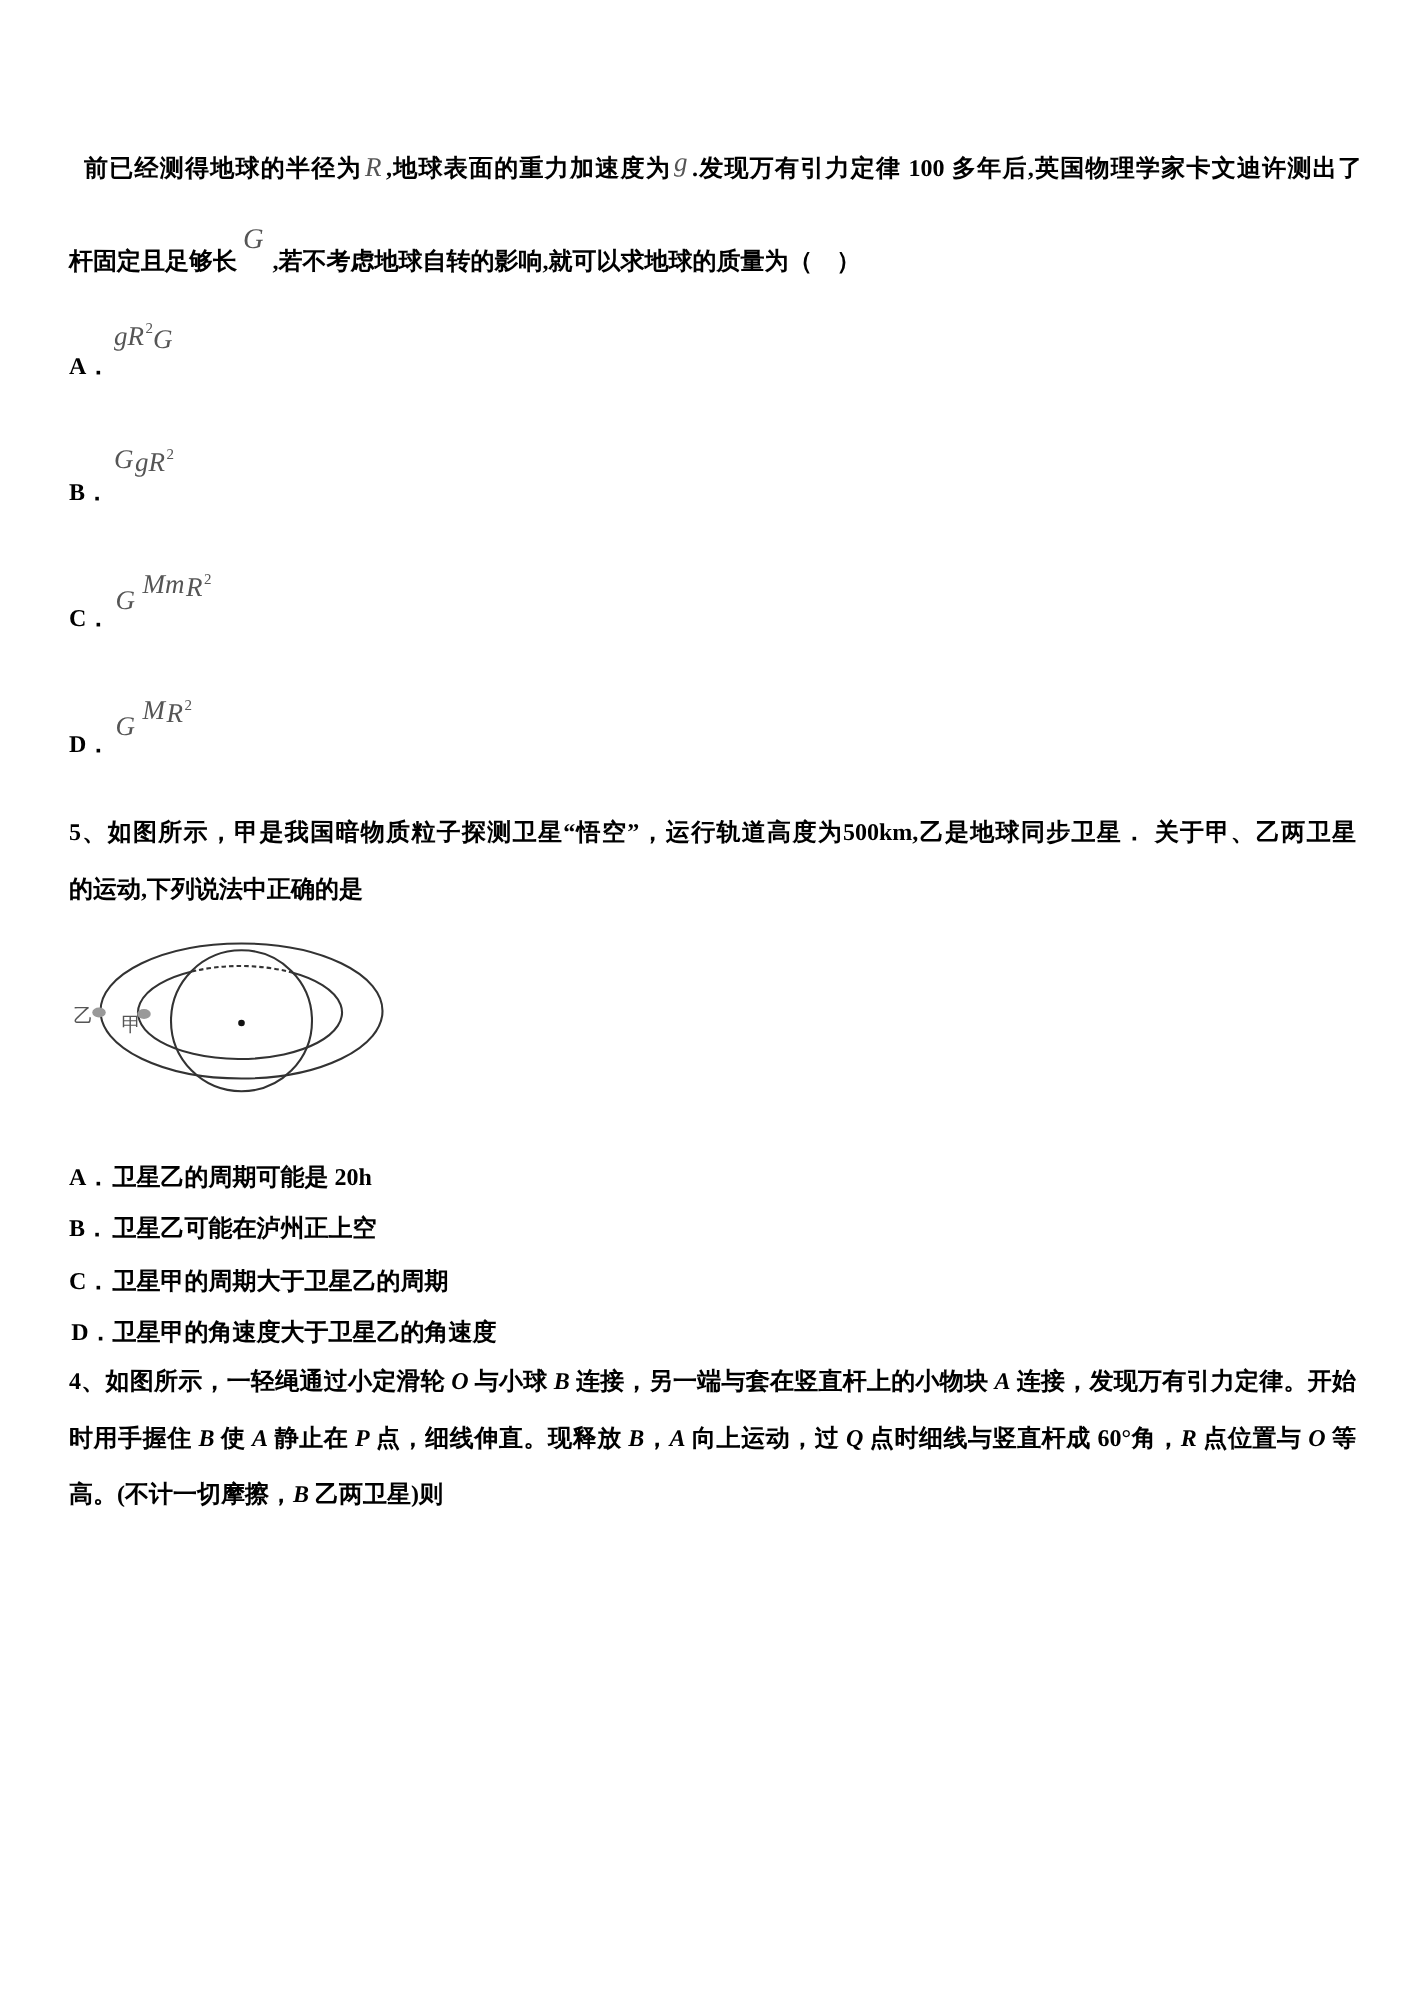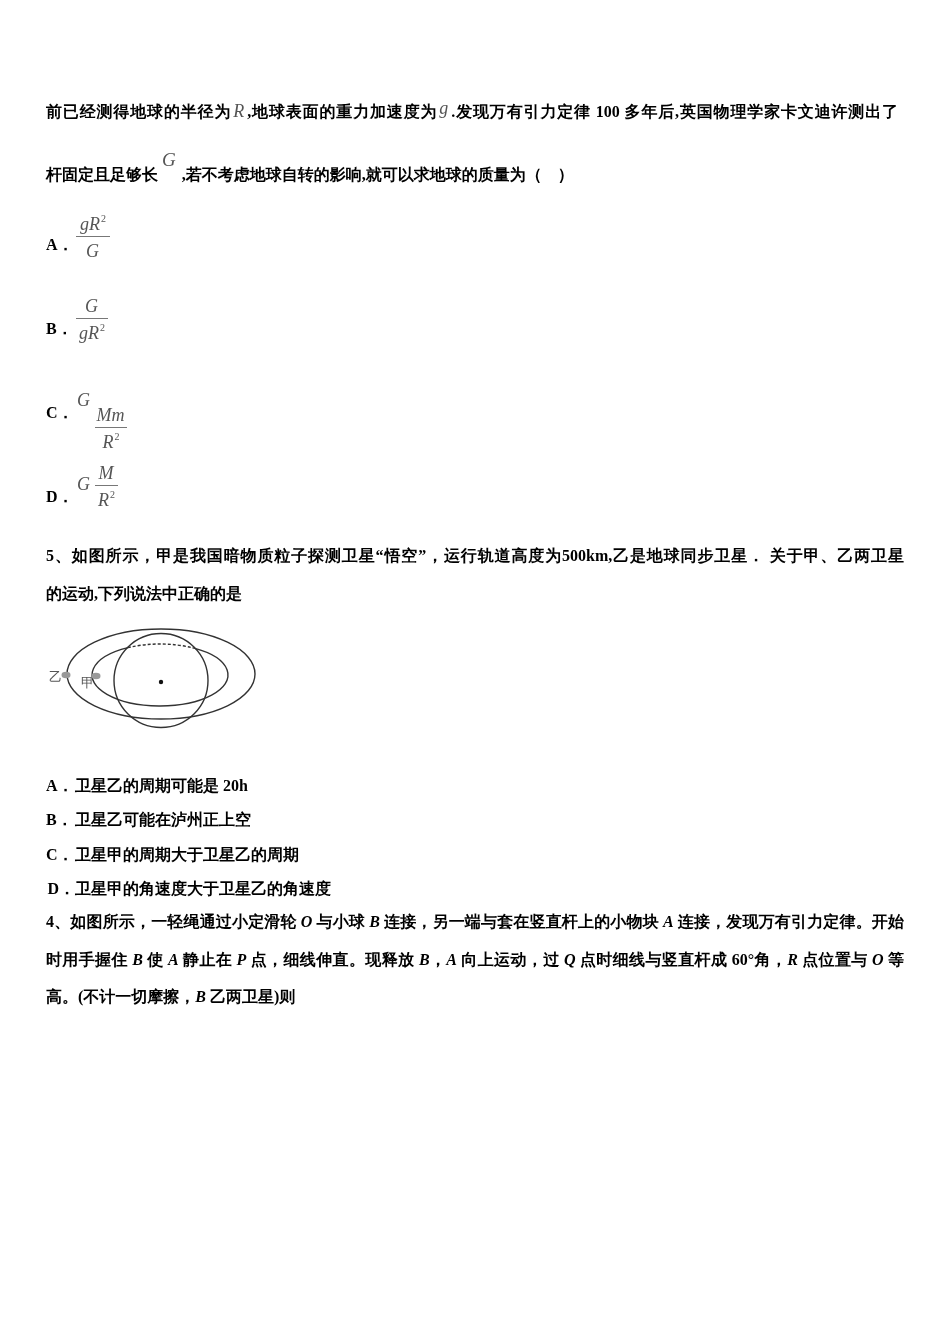--- a/index.html
+++ b/index.html
@@ -30,41 +30,41 @@
   .opt-label { position: absolute; left: 0; top: 0; line-height: 20px; }
   .formula { position: absolute; left: 0; height: 0; width: 150px; }
   .opt-a .formula { top: 1px; }
   .opt-b .formula { top: -1px; }
   .opt-c .formula { top: -2px; }
   .opt-d .formula { top: -2px; }
   .prefix {
     position: absolute; left: 31px; top: -11px; line-height: 20px; font-size: 18px;
   }
   .frac {
-    position: absolute; top: -24px; display: flex; flex-direction: column;
+    position: absolute; top: -24px; display: flex; flex-direction: row;
     align-items: stretch; font-size: 18px;
   }
   .opt-a .frac { left: 30px; width: 34px; }
   .opt-b .frac { left: 30px; width: 32px; }
-  .opt-c .frac { left: 49px; width: 32px; margin-top: 26px; }
+  .opt-c .frac { left: 49px; width: 32px; }
   .opt-d .frac { left: 49px; width: 23px; }
   .num { height: 24px; line-height: 24px; text-align: center; }
   .bar { height: 0; border-top: 1px solid #777; }
   .den { line-height: 20px; padding-top: 4px; text-align: center; }
   .sup { font-size: 10px; font-style: normal; position: relative; top: -8px; margin-left: 1px; }
 
   
   .choice-label { display: inline-block; width: 29px; }
 
   .figure { position: absolute; left: 40px; top: 620px; width: 230px; height: 115px; }
 </style>
 </head>
 <body>
 
-<div class="line just w852" style="top:101px;">
+<div class="line just w852" style="top:101px;margin-left:10px;">
   <span>前已经测得地球的半径为</span><span class="math m-R">R</span><span>,地球表面的重力加速度为</span><span class="math m-g">g</span><span>.发现万有引力定律 100 多年后,英国物理学家卡文迪许测出了</span>
 </div>
 <div class="line" style="top:164px;">
   <span>杆固定且足够长</span><span class="math m-G">G</span><span>,若不考虑地球自转的影响,就可以求地球的质量为（　）</span>
 </div>
 
 <div class="opt opt-a" style="top:235px;">
   <span class="opt-label">A．</span>
   <div class="formula math">
     <span class="prefix"></span>

